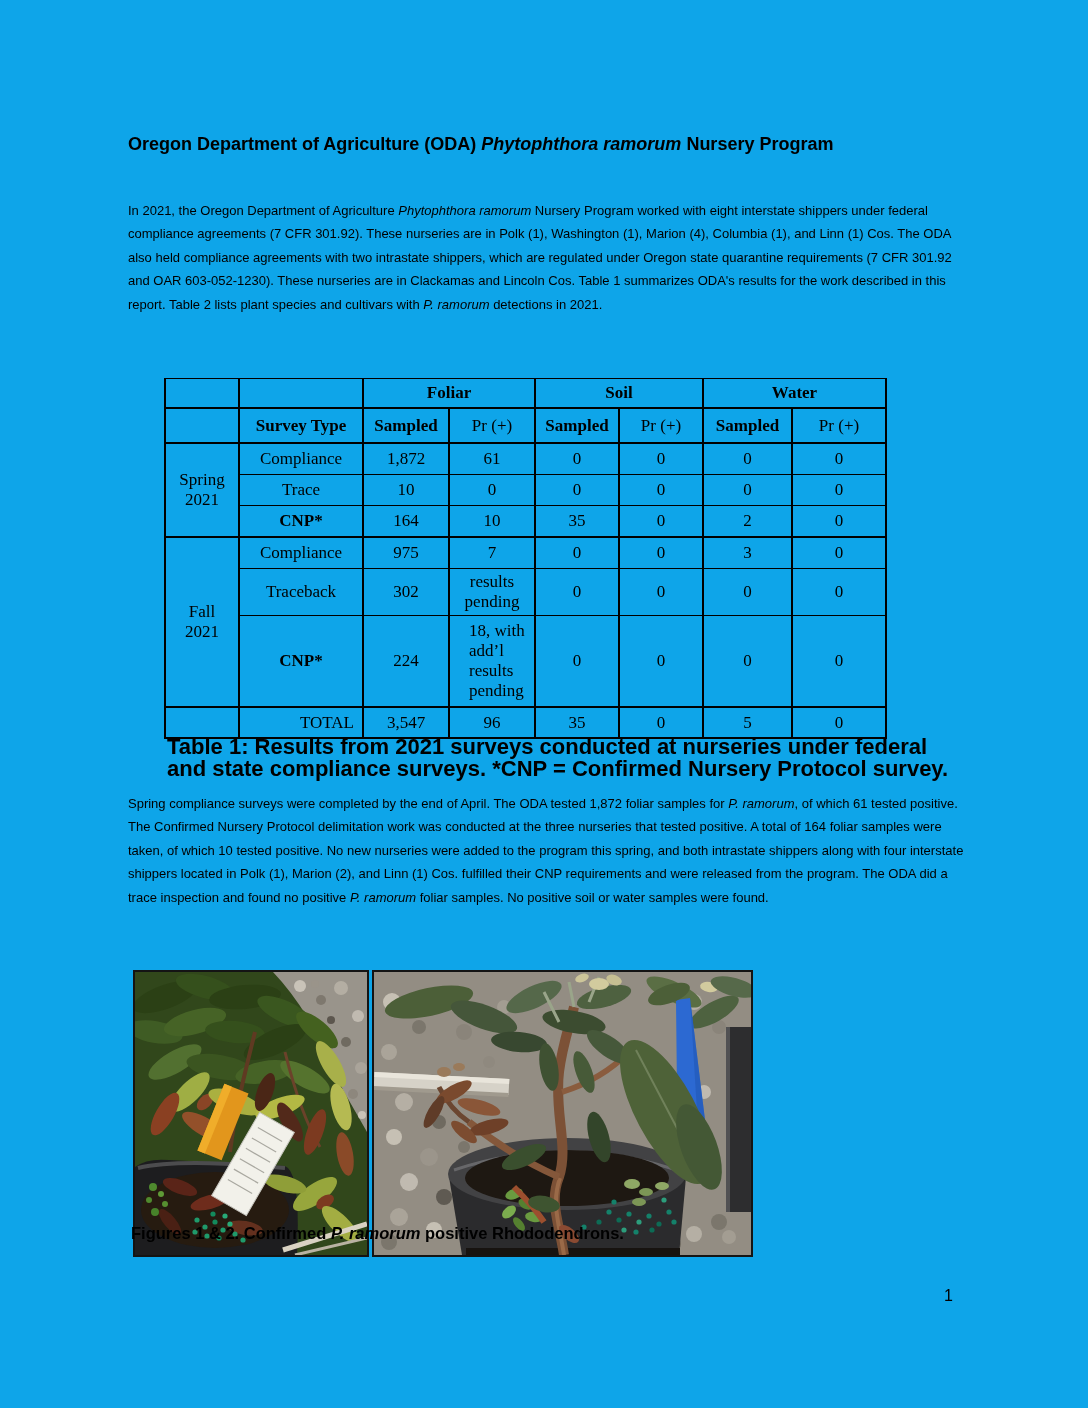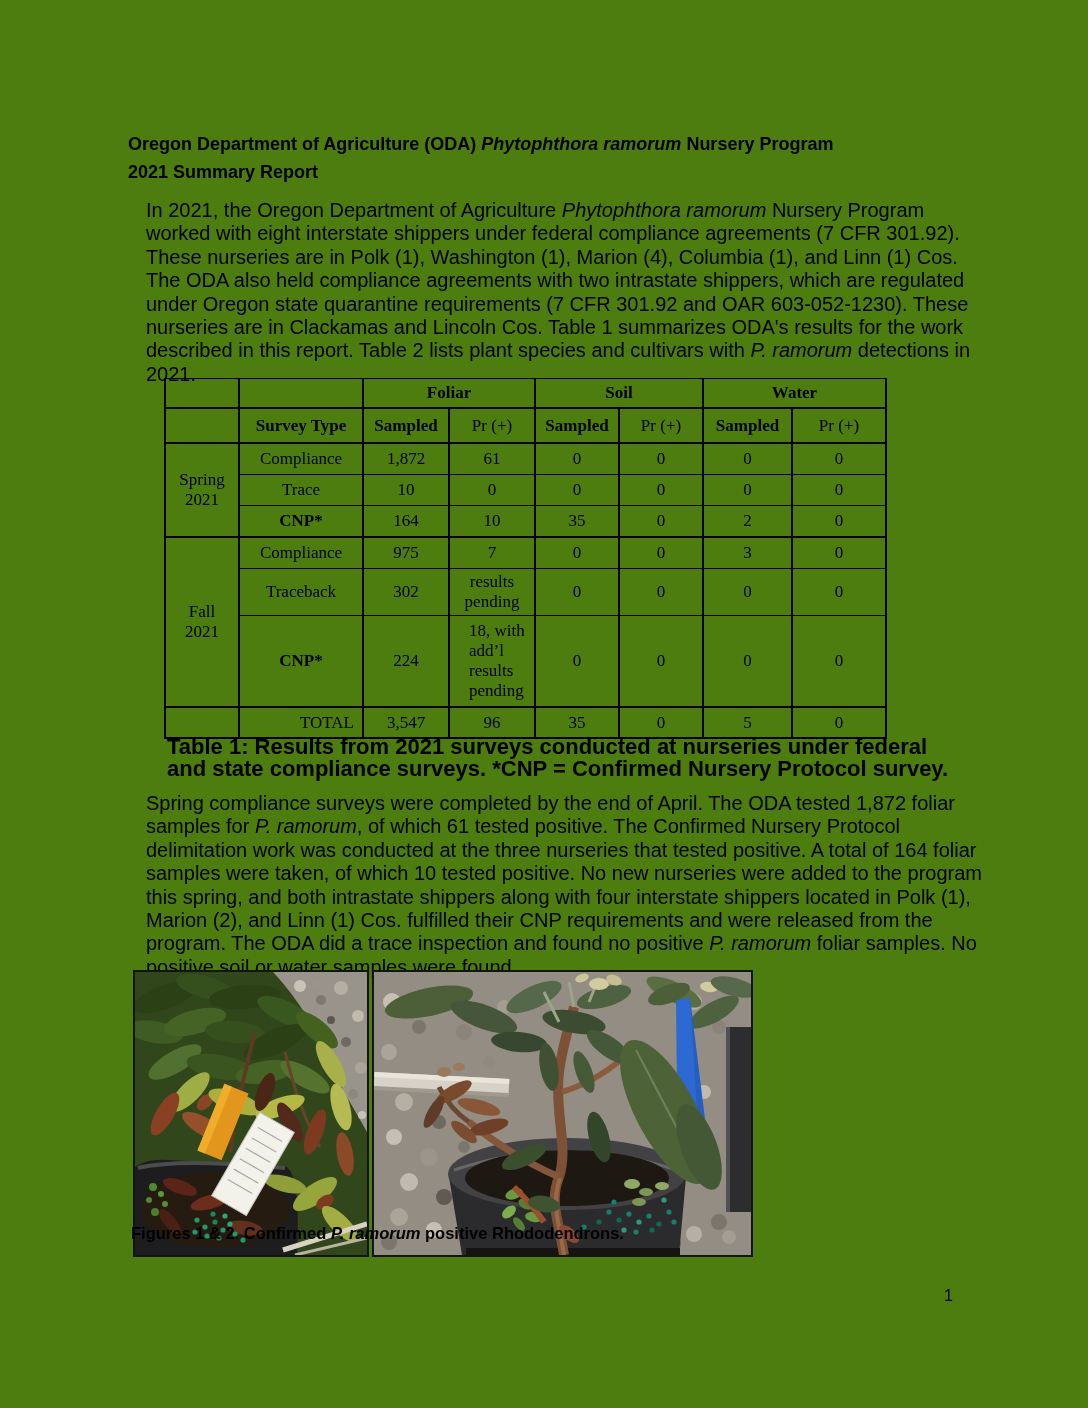--- a/index.html
+++ b/index.html
@@ -1,19 +1,19 @@
 <!DOCTYPE html>
 <html><head>
 <meta charset="utf-8">
 <style>
   html,body{margin:0;padding:0;background:#ffffff;}
-  .page{position:relative;width:1088px;height:1408px;background:#4d7c0f;color:#000;
+  .page{position:relative;width:1088px;height:1408px;background:#0ea5e9;color:#000;
         font-family:"Liberation Sans",sans-serif;overflow:hidden;}
   .title{position:absolute;left:128px;top:130px;width:845px;font-size:18px;font-weight:bold;line-height:28px;}
-  .para{position:absolute;left:146px;width:840px;font-size:20px;line-height:23.4px;}
+  .para{position:absolute;left:128px;width:840px;font-size:13px;line-height:23.4px;}
   .para1{top:199px;}
   .para2{top:792px;}
   table.t1{position:absolute;left:164px;top:378px;border-collapse:collapse;
            font-family:"Liberation Serif","DejaVu Serif",serif;font-size:17px;}
   table.t1 td{border:1px solid #000;border-left-width:2px;border-right-width:2px;
               text-align:center;vertical-align:middle;padding:1px 4px;}
   table.t1 td.b{font-weight:bold;}
   table.t1 td.it{}
   table.t1 td.bb2{border-bottom-width:2px;}
   table.t1 td.tl{text-align:left;padding-left:19px;}
@@ -30,21 +30,20 @@
   .figcap{position:absolute;left:131px;top:1224px;width:700px;font-size:16.5px;font-weight:bold;}
   .pageno{position:absolute;left:944px;top:1287px;font-size:16px;}
 </style>
 </head>
 <body>
 
 <div class="page">
 
   <div class="title">
     <div><span>Oregon Department of Agriculture (ODA) </span><span style="font-style: italic;">Phytophthora ramorum</span><span> Nursery Program</span></div>
-    <div>2021 Summary Report</div>
   </div>
 
   <div class="para para1"><span>In 2021, the Oregon Department of Agriculture </span><span style="font-style: italic;">Phytophthora ramorum</span><span> Nursery Program worked with eight interstate shippers under federal compliance agreements (7 CFR 301.92). These nurseries are in Polk (1), Washington (1), Marion (4), Columbia (1), and Linn (1) Cos. The ODA also held compliance agreements with two intrastate shippers, which are regulated under Oregon state quarantine requirements (7 CFR 301.92 and OAR 603-052-1230). These nurseries are in Clackamas and Lincoln Cos. Table 1 summarizes ODA's results for the work described in this report. Table 2 lists plant species and cultivars with </span><span style="font-style: italic;">P. ramorum</span><span> detections in 2021.</span></div>
 
   <table class="t1">
     <colgroup>
       <col style="width:74px">
         <col style="width:124px">
         <col style="width:86px">
         <col style="width:86px">

